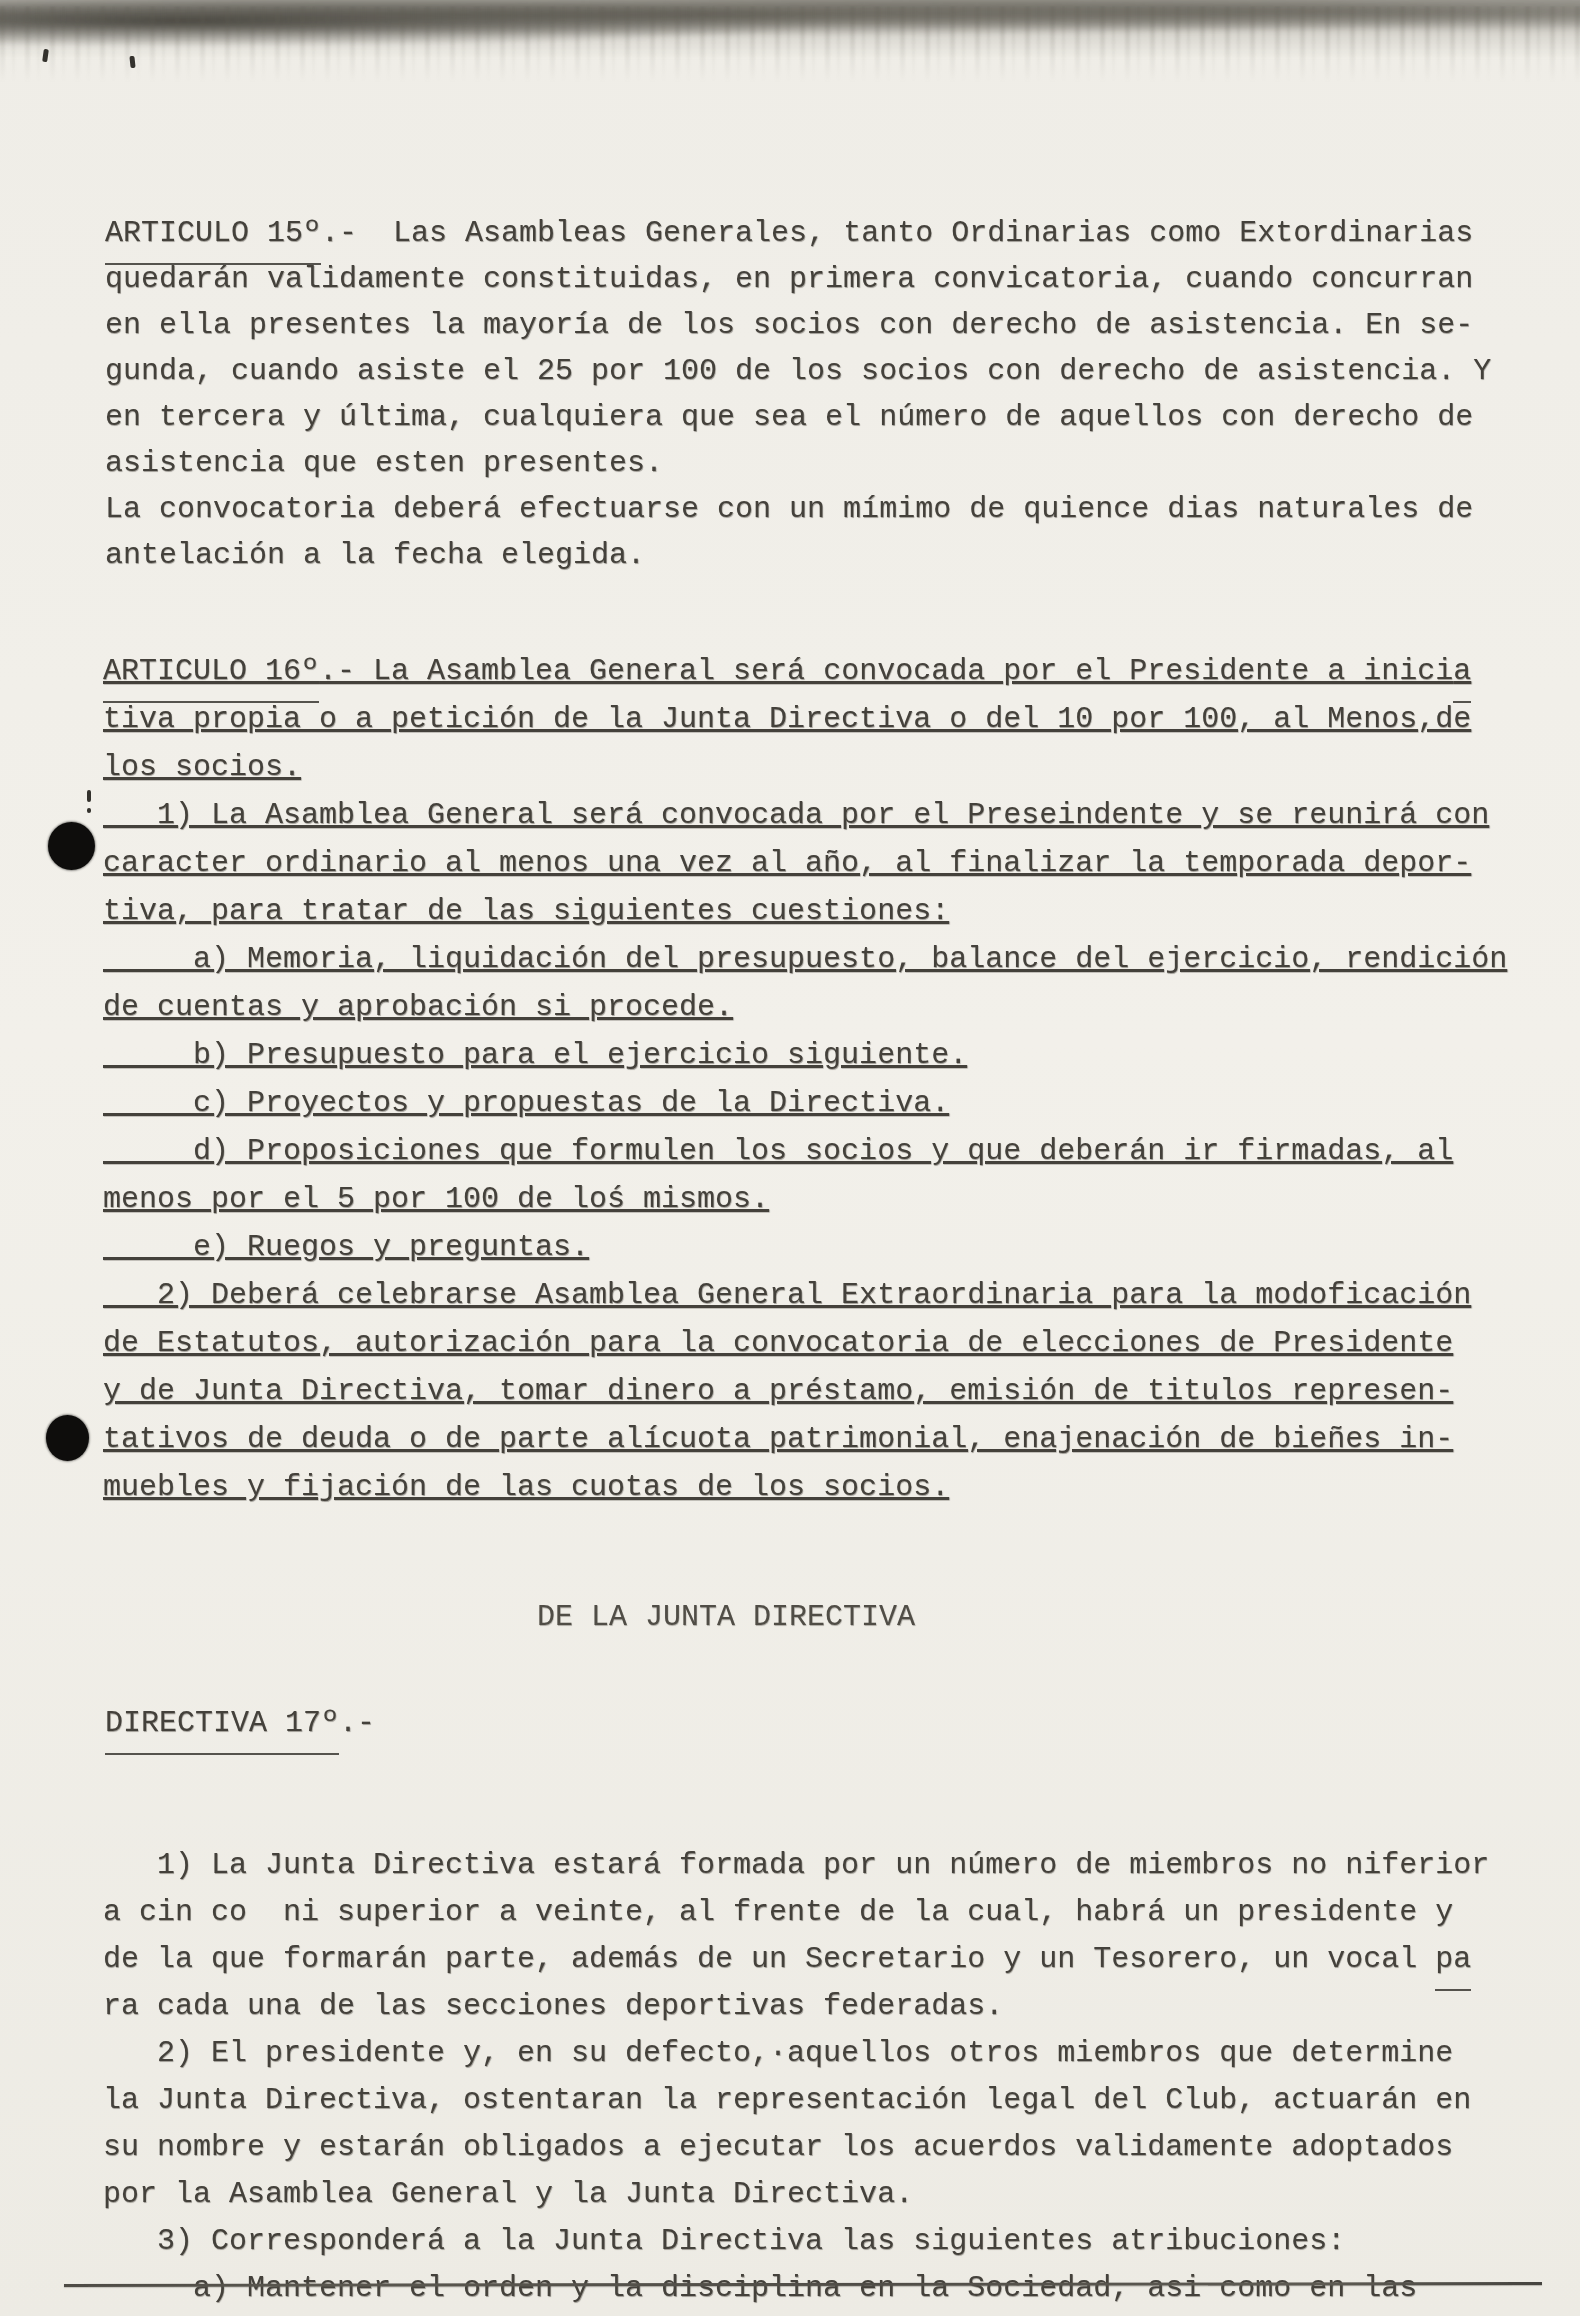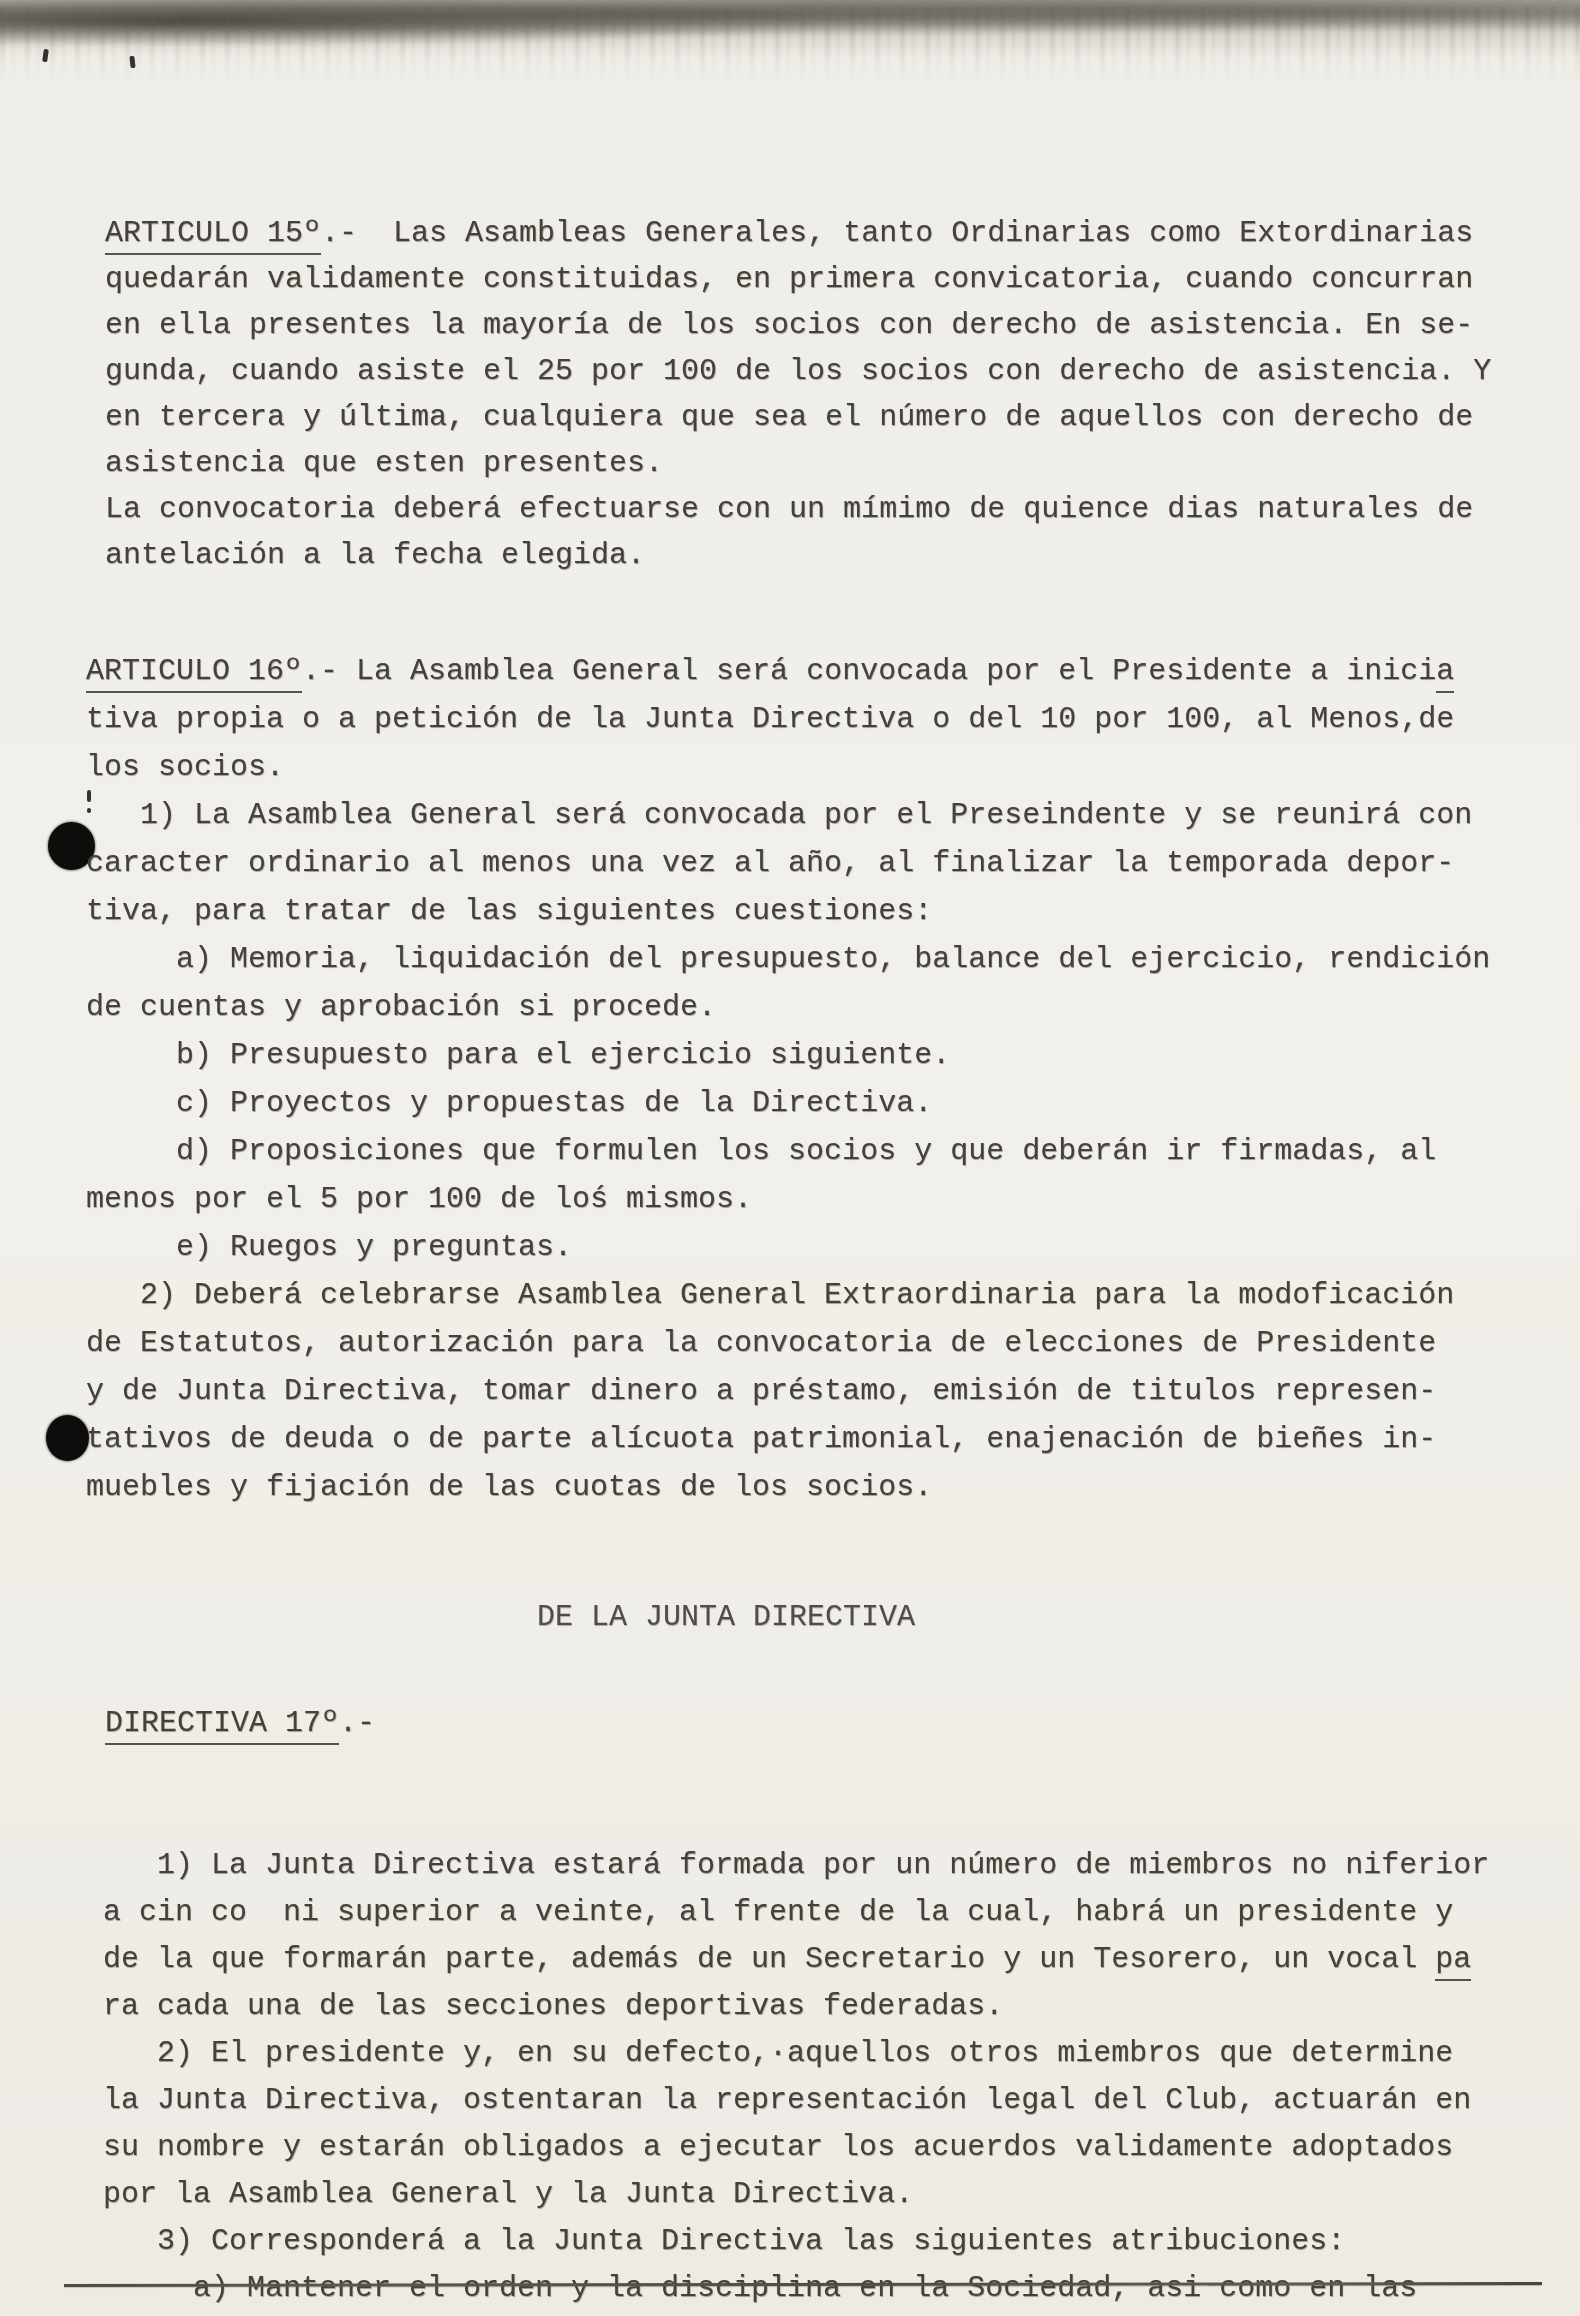--- a/index.html
+++ b/index.html
@@ -40,27 +40,27 @@
   .bottom-rule{
     position:absolute;top:2283px;left:64px;width:1478px;height:2.8px;
     background:linear-gradient(90deg,#4e4b45 0%,#5a574f 18%,#504d47 55%,#5e5b53 85%,#46443f 100%);
     transform:rotate(-0.07deg);
     box-shadow:0 0.9px 0.9px rgba(90,87,79,0.35);
   }
   
   .block{position:absolute;white-space:pre;color:#44413b;font-size:30px;
          text-shadow:0.6px 0.6px 0.7px rgba(66,62,55,0.45);}
   .b15{left:105px;top:210px;line-height:46px;}
-  .b16{left:86px;top:647px;line-height:48px;}
+  .b16{left:103px;top:647px;line-height:48px;text-decoration:underline;}
   .b17h{left:105px;top:1700px;line-height:47px;}
   .b17{left:103px;top:1842px;line-height:47px;}
   .heading-center{position:absolute;left:0;top:1600px;width:1452px;text-align:center;
          white-space:pre;color:#504d46;font-size:30px;
          text-shadow:0.6px 0.6px 0.7px rgba(80,77,70,0.40);}
-  .u{border-bottom:2.8px solid rgba(58,55,49,0.85);padding-bottom:3px;}
+  .u{border-bottom:2.8px solid rgba(58,55,49,0.85);padding-bottom:13px;}
 </style>
 </head>
 <body>
 
 <div>
 
   <div class="smudge"></div>
   <div class="smudge-streaks"></div>
 
   <div class="mark mark-a"></div>

